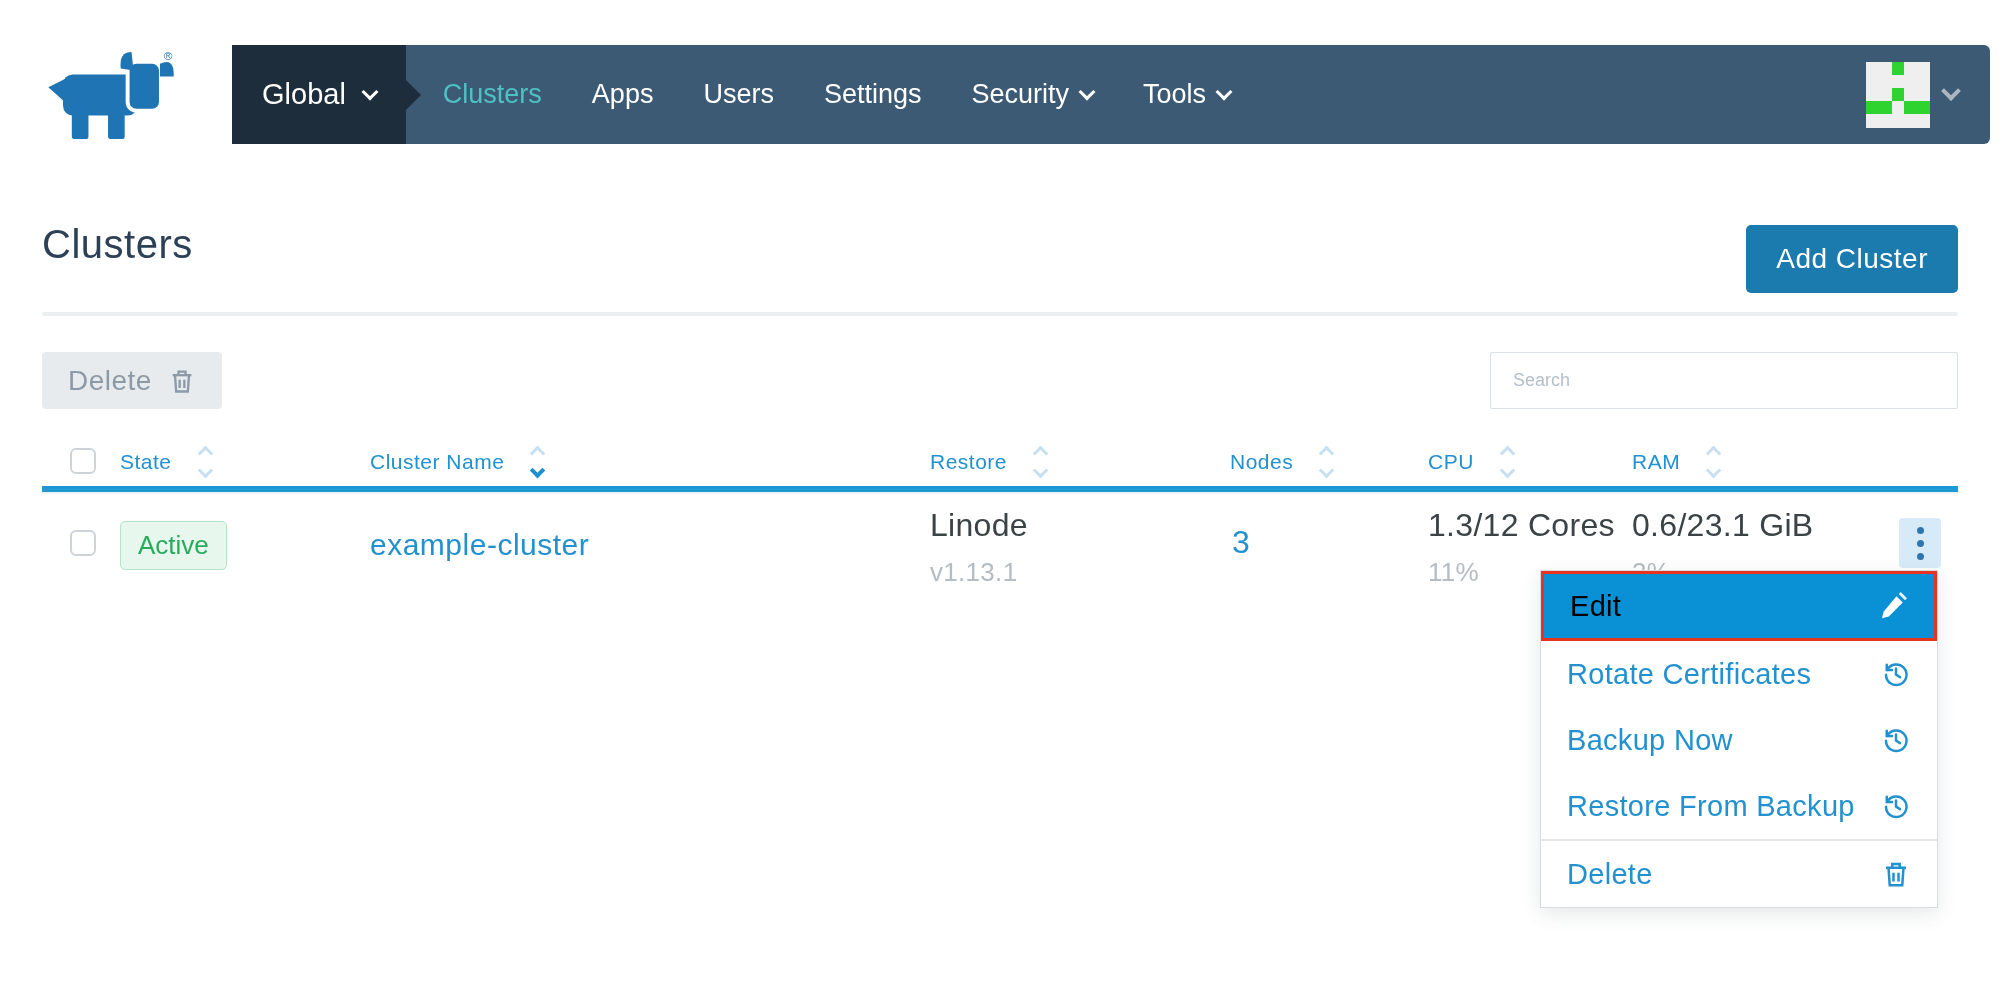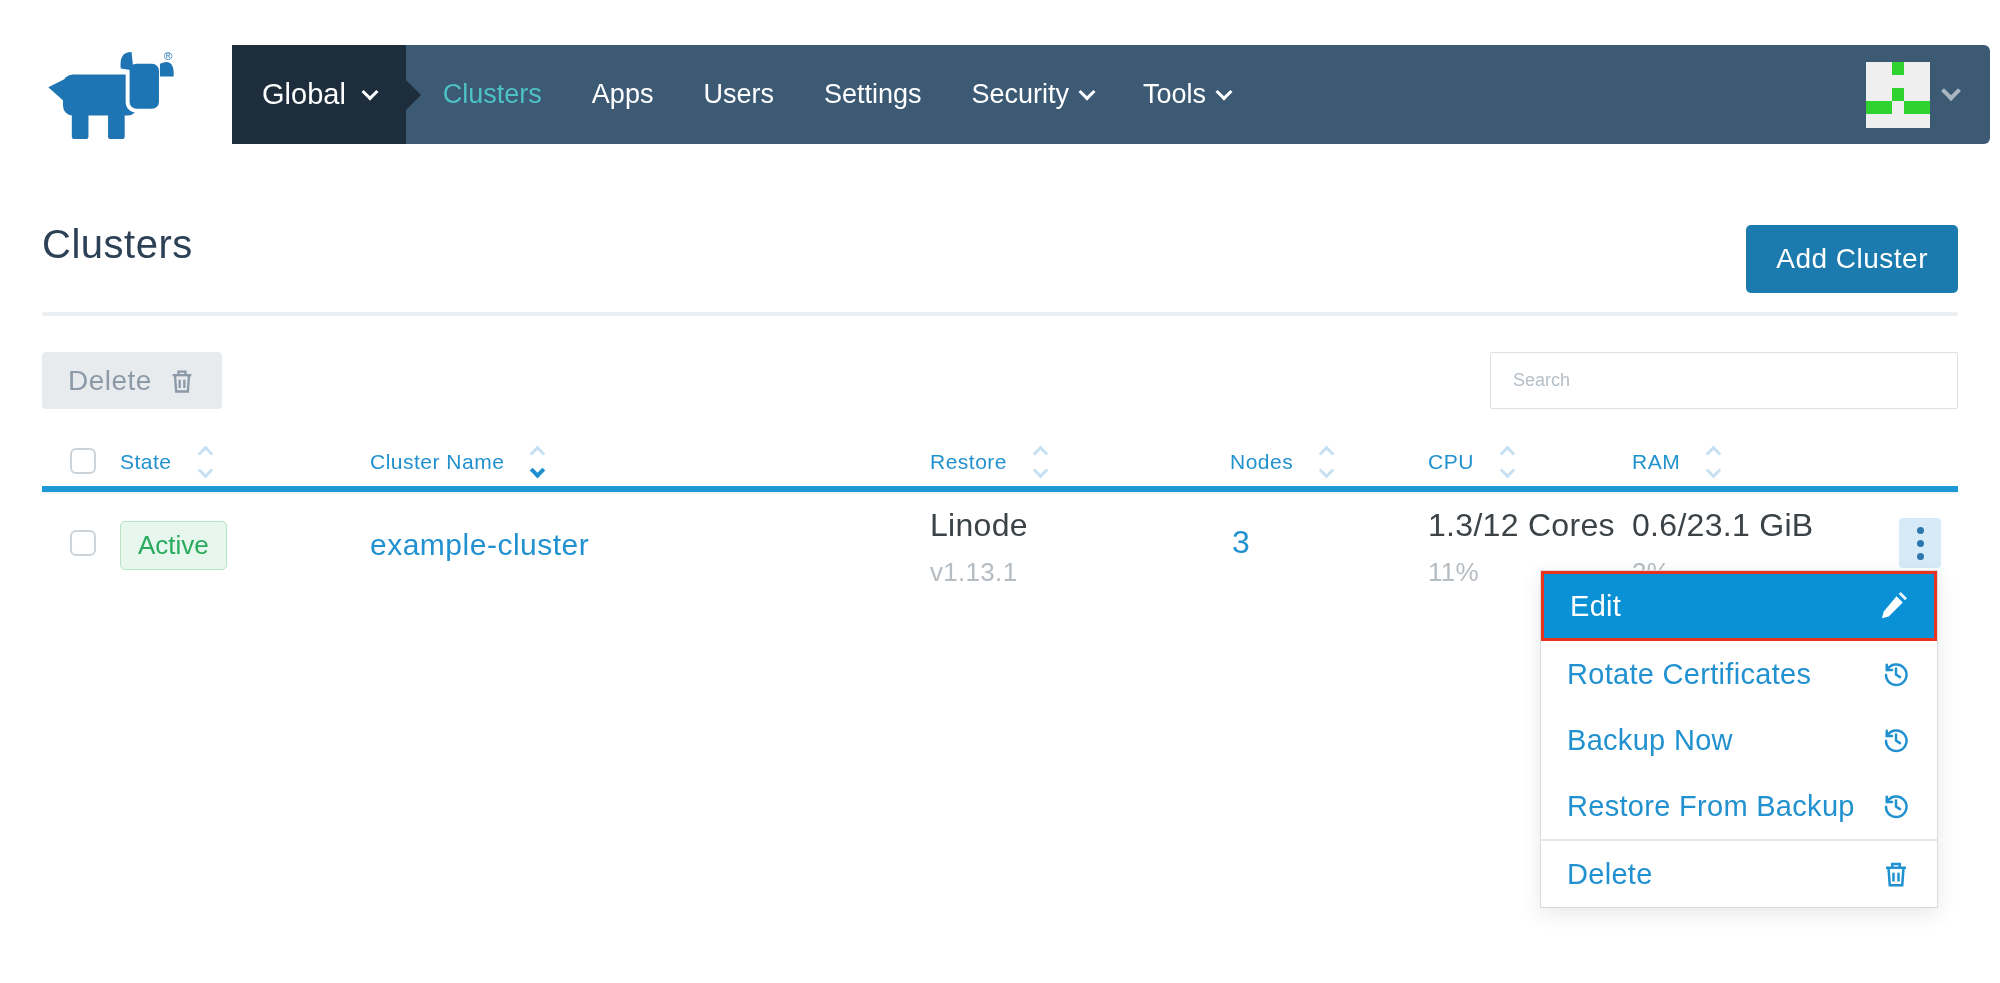--- a/index.html
+++ b/index.html
@@ -113,21 +113,21 @@
   .menu {
     position:absolute; left:1540px; top:570px; width:398px; background:#fff;
     border:1px solid #d9dcdf; box-shadow:0 6px 18px rgba(60,70,80,.12); z-index:5;
   }
   .menu-item {
     height:66px; display:flex; align-items:center; justify-content:space-between;
     padding:0 26px; font-size:29px; color:#2191cf; cursor:pointer; letter-spacing:.3px;
   }
   .menu-item .mi-icon { color:#2191cf; display:flex; align-items:center; }
   .menu-item.active {
-    height:70px; background:#0a90d5; color:#ffffff; border:3px solid #e8331f;
+    height:70px; background:#0a90d5; color:#000000; border:3px solid #e8331f;
   }
   .menu-item.active .mi-icon { color:#ffffff; }
   .menu-sep { height:1px; background:#e4e7ea; }
 </style>
 </head>
 <body>
 
 <div id="app">
 
   <div class="logo">

